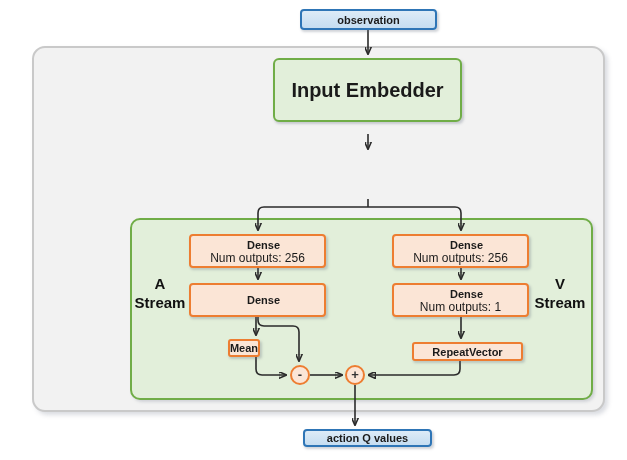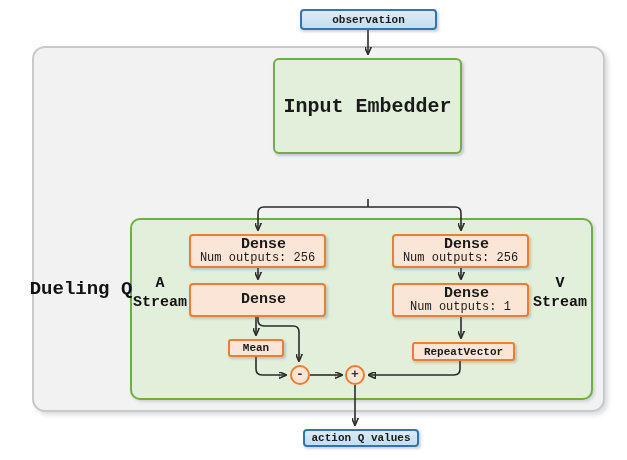--- a/index.html
+++ b/index.html
@@ -1,20 +1,20 @@
 <!DOCTYPE html>
 <html style="--blue-border: #2e75b6; --blue-fill-top: #ddebf7; --blue-fill-bottom: #c5ddf1; --green-border: #70ad47; --green-fill: #e2efda; --orange-border: #ed7d31; --orange-fill: #fbe5d6; --outer-fill: #f2f2f2; --outer-border: #c9c9c9; --connector: #2b2b2b;"><head>
 <meta charset="utf-8">
 <style>
   html,body{margin:0;padding:0;background:#ffffff;}
   .canvas{
     position:relative;
     width:627px;height:460px;
     background:#ffffff;
-    font-family:Liberation Mono, monospace;
+    font-family:Liberation Sans, sans-serif;
     color:#1a1a1a;
     overflow:hidden;
     border-radius:31px;
   }
   .outer{
     position:absolute;left:32px;top:46px;width:573px;height:366px;
     background:var(--outer-fill,#f2f2f2);
     border:2px solid var(--outer-border,#c9c9c9);
     border-radius:13px;
     box-shadow:3px 3px 4px rgba(110,120,140,.25);
@@ -48,21 +48,21 @@
     border-radius:6px;
     box-shadow:1.5px 2px 2.5px rgba(100,110,125,.3);
     font-size:20px;font-weight:bold;
   }
   .orange{
     background:var(--orange-fill,#fbe5d6);
     border:2px solid var(--orange-border,#ed7d31);
     border-radius:4px;
     box-shadow:1.5px 2px 2.5px rgba(100,110,125,.3);
   }
-  .dense-title{font-size:15px;font-weight:bold;line-height:14px;padding-left:12px;}
+  .dense-title{font-size:11px;font-weight:bold;line-height:14px;padding-left:12px;}
   .dense-detail{font-size:12px;font-weight:normal;line-height:13px;}
   .small-op{font-size:11px;font-weight:bold;}
   .op{
     position:absolute;z-index:4;box-sizing:border-box;
     width:20px;height:20px;border-radius:50%;
     background:var(--orange-fill,#fbe5d6);
     border:2px solid var(--orange-border,#ed7d31);
     display:flex;align-items:center;justify-content:center;
     font-size:13px;font-weight:bold;line-height:16px;color:#333;
   }
@@ -101,21 +101,21 @@
     <path d="M310 375 H342" marker-end="url(#arw)"></path>
     <path d="M461 317 V338" marker-end="url(#arw)"></path>
     <path d="M460 361 V369 Q460 375 454 375 H368" marker-end="url(#arw)"></path>
     <path d="M355 385 V425" marker-end="url(#arw)"></path>
   </svg>
 
   <div class="node blue" style="left:300px;top:9px;width:137px;height:21px">
     <span>observation</span>
   </div>
 
-  <div class="node green-node" style="left:273px;top:58px;width:189px;height:96px">
+  <div class="node green-node" style="left:273px;top:58px;width:189px;height:64px">
     <span>Input Embedder</span>
   </div>
 
 
   <div class="node orange" style="left:189px;top:234px;width:137px;height:34px">
     <span class="dense-title">Dense</span>
     <span class="dense-detail">Num outputs: 256</span>
   </div>
   <div class="node orange" style="left:189px;top:283px;width:137px;height:34px">
     <span class="dense-title">Dense</span>
@@ -123,40 +123,39 @@
 
   <div class="node orange" style="left:392px;top:234px;width:137px;height:34px">
     <span class="dense-title">Dense</span>
     <span class="dense-detail">Num outputs: 256</span>
   </div>
   <div class="node orange" style="left:392px;top:283px;width:137px;height:34px">
     <span class="dense-title">Dense</span>
     <span class="dense-detail">Num outputs: 1</span>
   </div>
 
-  <div class="node orange small-op" style="left:228px;top:339px;width:56px;height:18px;border-radius:3px">
+  <div class="node orange small-op" style="left:228px;top:339px;width:32px;height:18px;border-radius:3px">
     <span>Mean</span>
   </div>
-  <div class="node orange small-op" style="left:412px;top:342px;width:103px;height:19px;border-radius:3px">
+  <div class="node orange small-op" style="left:412px;top:342px;width:111px;height:19px;border-radius:3px">
     <span>RepeatVector</span>
   </div>
 
   <div class="op" style="left:290px;top:365px">
     <span>-</span>
   </div>
   <div class="op" style="left:345px;top:365px">
     <span>+</span>
   </div>
 
-  <div class="node blue" style="left:303px;top:429px;width:116px;height:18px">
+  <div class="node blue" style="left:303px;top:429px;width:129px;height:18px">
     <span>action Q values</span>
   </div>
 
   <div class="side-label lbl-dueling">
-    <span>Dueling Q</span>
   </div>
   <div class="side-label lbl-a">
     <span>A</span>
     <span>Stream</span>
   </div>
   <div class="side-label lbl-v">
     <span>V</span>
     <span>Stream</span>
   </div>
 

